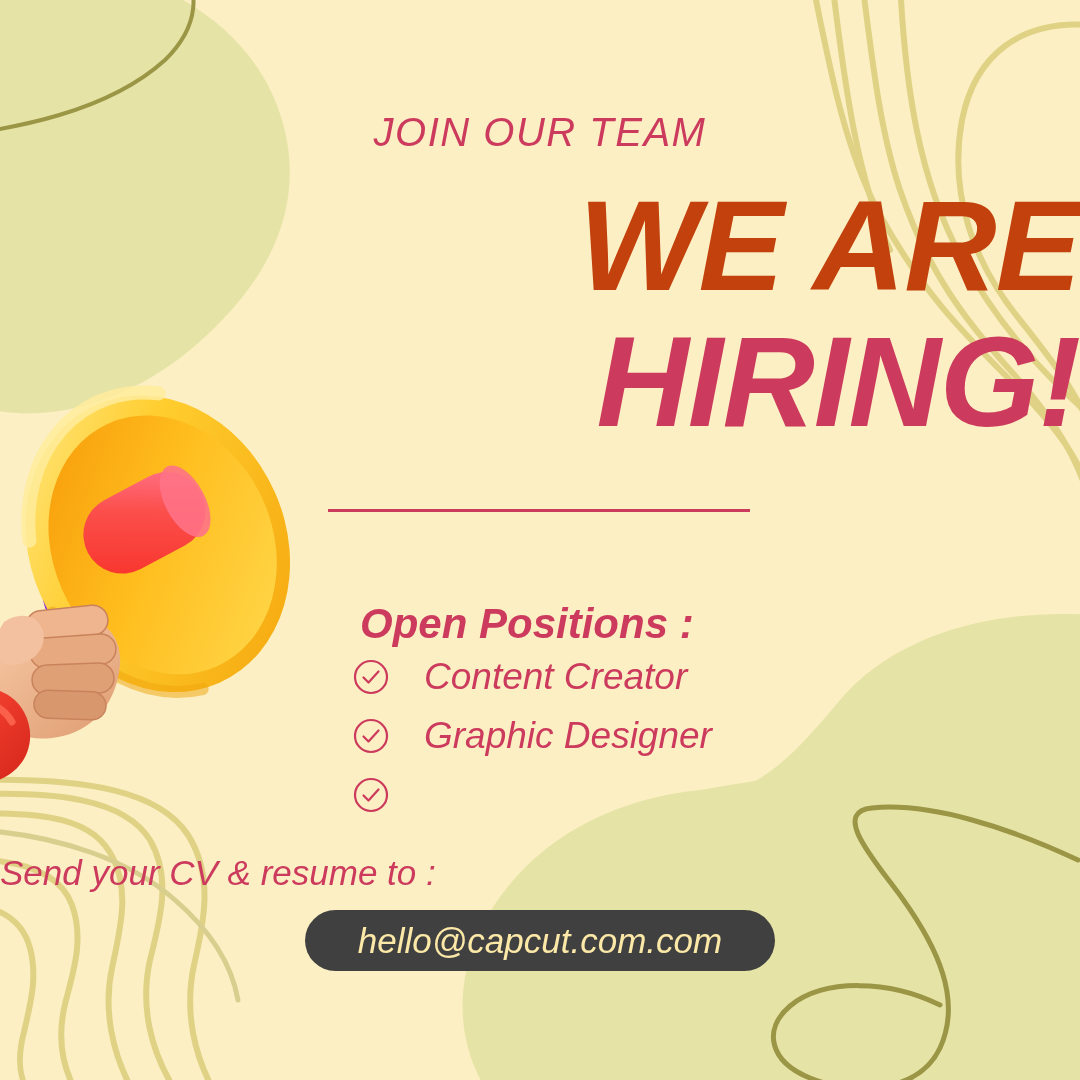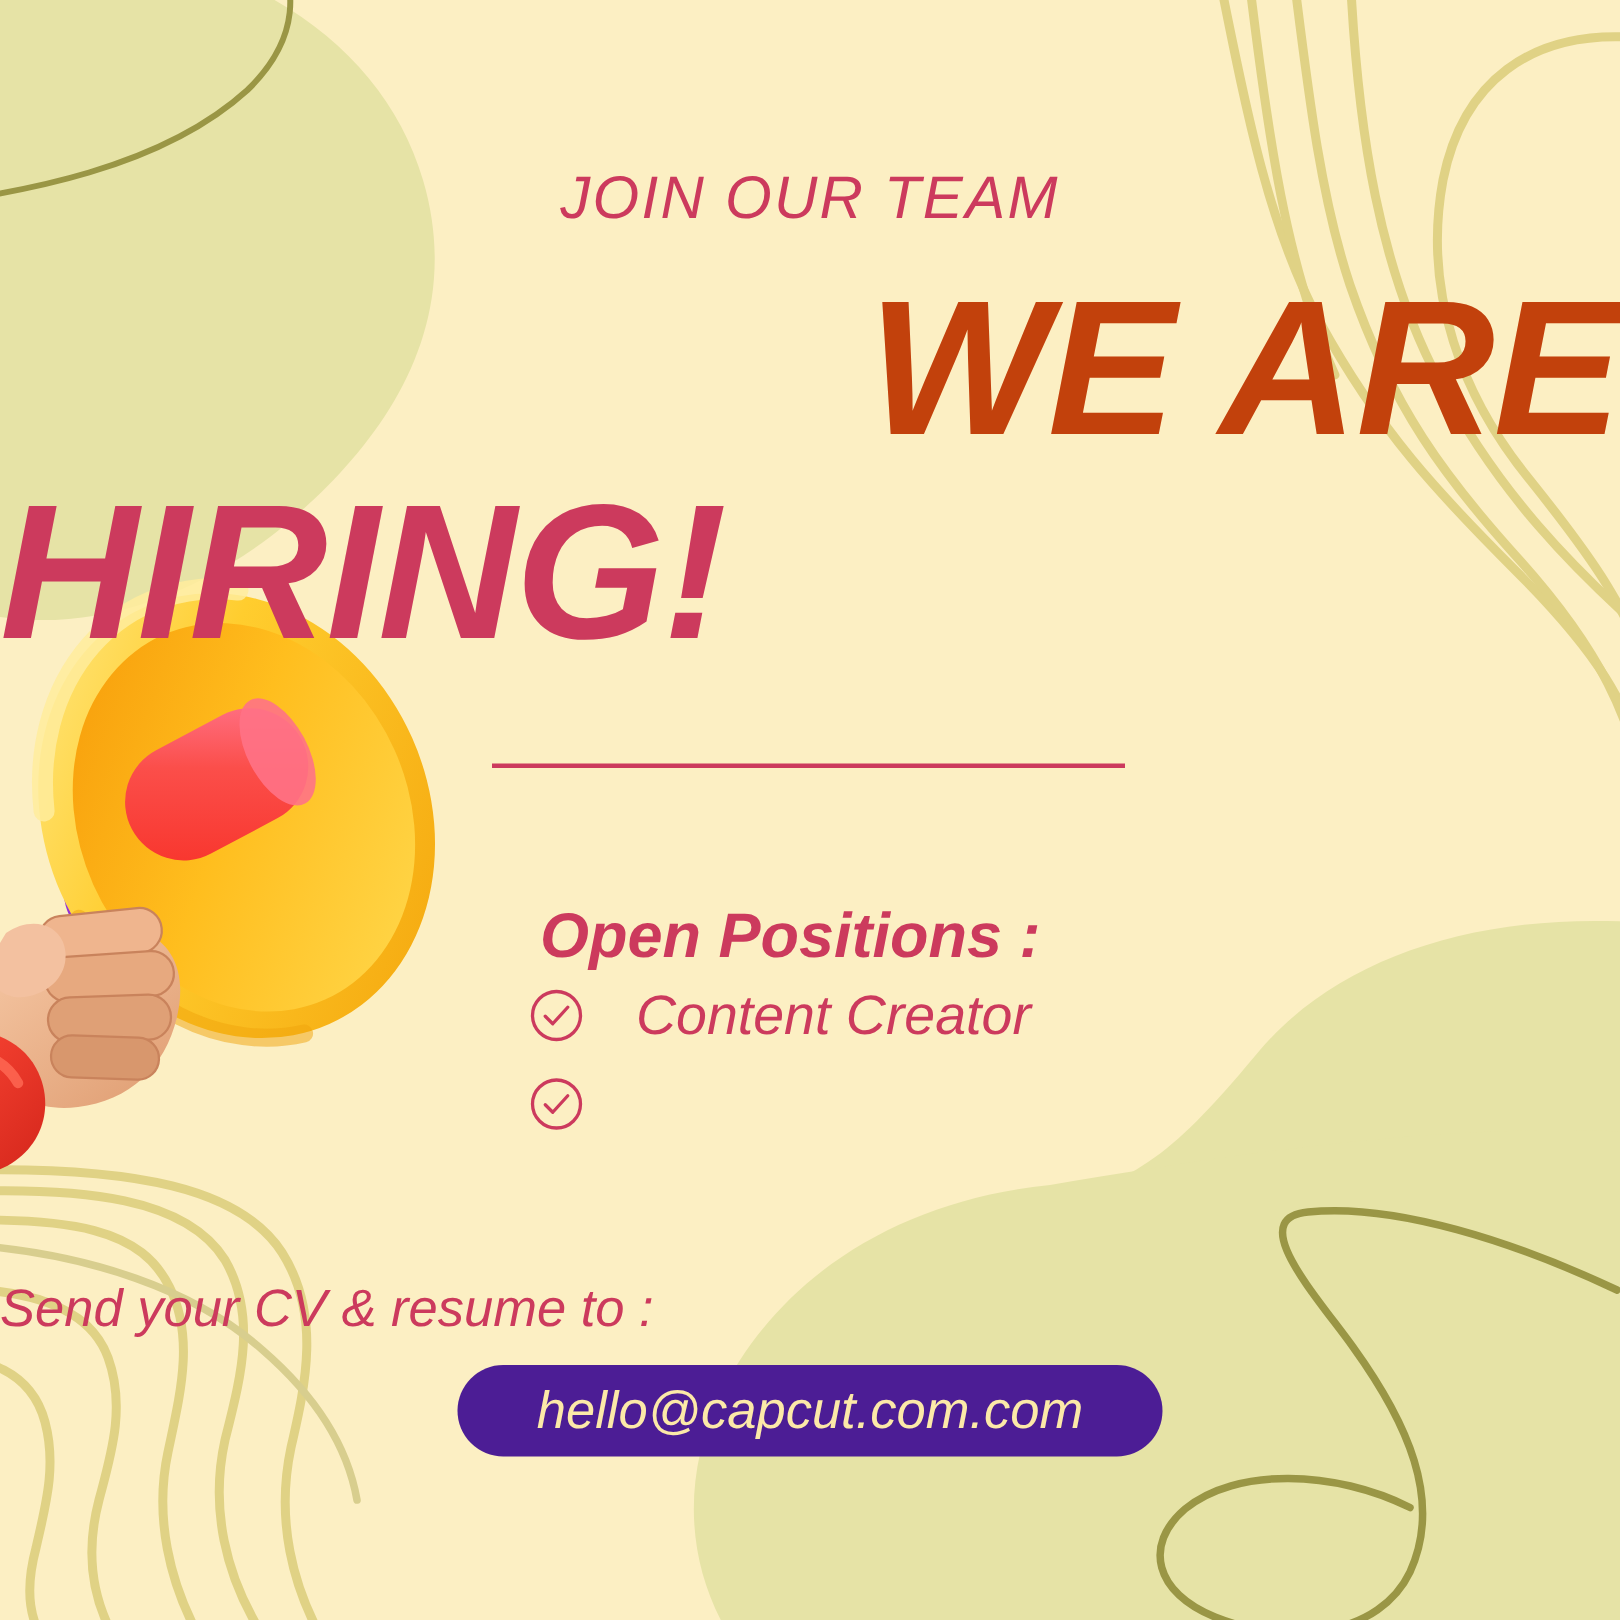--- a/index.html
+++ b/index.html
@@ -57,21 +57,21 @@
     font-size: 128px;
     font-weight: 700;
     letter-spacing: -1px;
     line-height: 1;
   }
   .headline2 {
     position: absolute;
     left: 0;
     top: 318px;
     width: 1080px;
-    text-align: left;
+    text-align: right;
     color: #CC3A5D;
     font-size: 128px;
     font-weight: 700;
     letter-spacing: -1px;
     line-height: 1;
   }
 
   .divider {
     position: absolute;
     left: 328px;
@@ -129,21 +129,21 @@
     line-height: 1;
   }
 
   .email-pill {
     position: absolute;
     left: 305px;
     top: 910px;
     width: 470px;
     height: 61px;
     border-radius: 31px;
-    background: #4c1d95;
+    background: #404040;
     display: flex;
     align-items: center;
     justify-content: center;
     box-sizing: border-box;
   }
   .email-text {
     color: #FCE9A8;
     font-size: 35px;
     font-weight: 400;
     line-height: 1;
@@ -299,20 +299,27 @@
     <div class="positions-list">
 
       <div class="position-row">
         <svg class="check-icon" viewBox="0 0 38 38" xmlns="http://www.w3.org/2000/svg">
           <circle cx="19" cy="19" r="16" fill="none" stroke="#CC3A5D" stroke-width="2.2"></circle>
           <path d="M 11.5,19.5 L 16.5,24.5 L 26.5,13.5" fill="none" stroke="#CC3A5D" stroke-width="2.2" stroke-linecap="round" stroke-linejoin="round"></path>
         </svg>
         <span class="position-label">Content Creator</span>
       </div>
 
+      <div class="position-row">
+        <svg class="check-icon" viewBox="0 0 38 38" xmlns="http://www.w3.org/2000/svg">
+          <circle cx="19" cy="19" r="16" fill="none" stroke="#CC3A5D" stroke-width="2.2"></circle>
+          <path d="M 11.5,19.5 L 16.5,24.5 L 26.5,13.5" fill="none" stroke="#CC3A5D" stroke-width="2.2" stroke-linecap="round" stroke-linejoin="round"></path>
+        </svg>
+        <span class="position-label">Graphic Designer</span>
+      </div>
 
       <div class="position-row">
         <svg class="check-icon" viewBox="0 0 38 38" xmlns="http://www.w3.org/2000/svg">
           <circle cx="19" cy="19" r="16" fill="none" stroke="#CC3A5D" stroke-width="2.2"></circle>
           <path d="M 11.5,19.5 L 16.5,24.5 L 26.5,13.5" fill="none" stroke="#CC3A5D" stroke-width="2.2" stroke-linecap="round" stroke-linejoin="round"></path>
         </svg>
       </div>
 
     </div>
 

